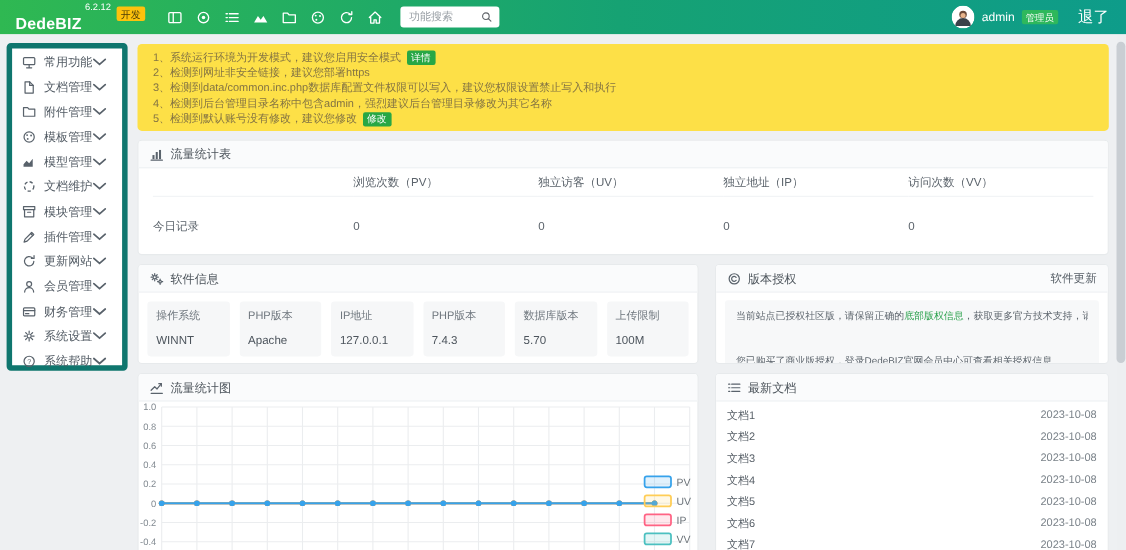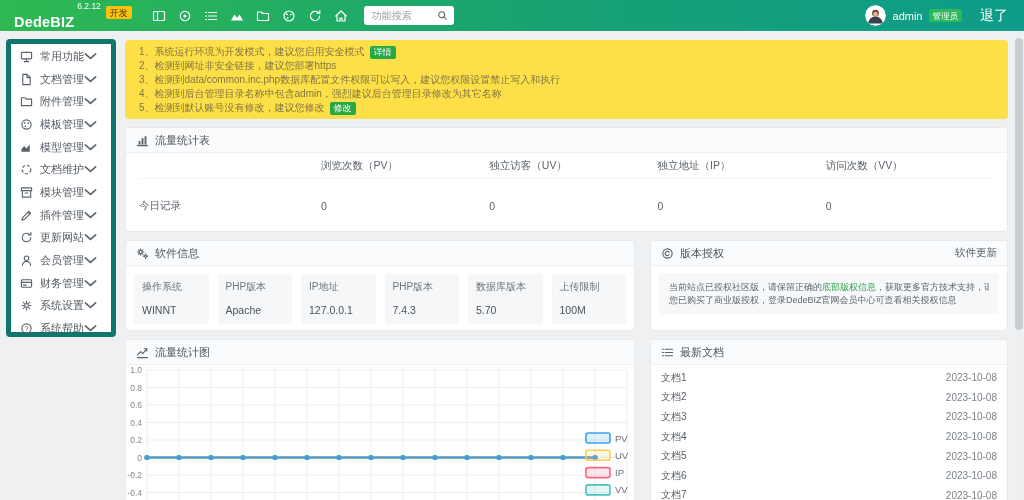--- a/index.html
+++ b/index.html
@@ -68,21 +68,21 @@
   #software-card{left:125px;top:240px;width:510px;height:91px;}
   .sw-row{display:flex;gap:9px;padding:8px 8px;}
   .sw-box{flex:1;background:#f6f7f8;border-radius:3px;padding:6px 8px 8px;min-width:0;}
   .sw-label{font-size:10px;color:#6e767d;white-space:nowrap;}
   .sw-value{font-size:10.5px;color:#4c545c;margin-top:10px;white-space:nowrap;}
 
   #license-card{left:650px;top:240px;width:358px;height:91px;}
   .lic-box{margin:7px 8px;background:#f7f8f9;border-radius:3px;padding:8px 10px;
     font-size:9px;color:#5e666e;}
   .lic-line{white-space:nowrap;overflow:hidden;}
-  .lic-line + .lic-line{margin-top:0;}
+  .lic-line + .lic-line{margin-top:28px;}
   .lic-link{color:#2aa14c;cursor:pointer;}
 
   #chart-card{left:125px;top:339px;width:510px;height:200px;}
   #traffic-chart{display:block;margin-top:1px;}
 
   #docs-card{left:650px;top:339px;width:358px;height:200px;}
   .docs-list{padding-top:3px;}
   .doc-row{display:flex;justify-content:space-between;align-items:center;height:19.6px;
     padding:0 10px;font-size:10px;color:#565e66;cursor:pointer;}
   .doc-date{color:#7b838a;}

